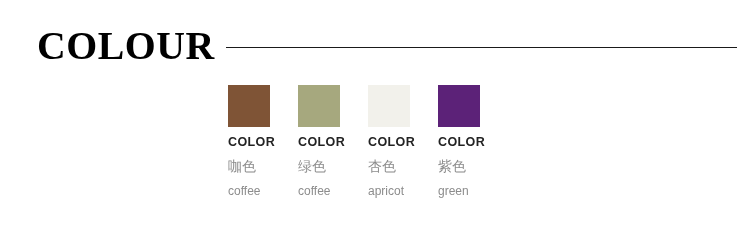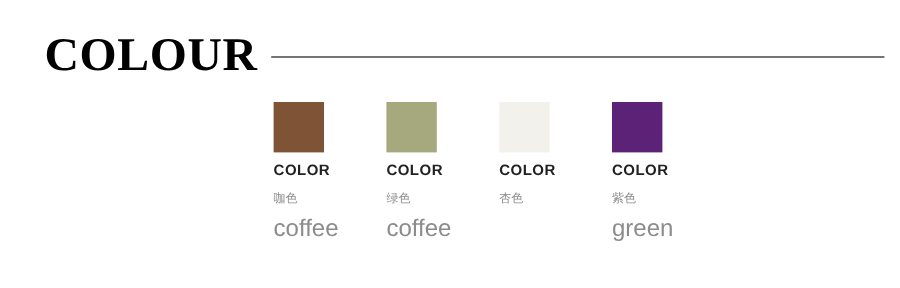--- a/index.html
+++ b/index.html
@@ -47,21 +47,21 @@
   }
 
   
   .swatch-row {
     position: absolute;
     left: 228px;
     top: 85px;
     display: flex;
     flex-direction: row;
     align-items: flex-start;
-    gap: 52px;
+    gap: 28px;
   }
   .swatch-item {
     width: 42px;
     display: flex;
     flex-direction: column;
     align-items: flex-start;
   }
   .swatch-chip {
     width: 42px;
     height: 42px;
@@ -71,28 +71,28 @@
     margin-top: 8px;
     font-size: 12.5px;
     font-weight: bold;
     letter-spacing: 0.4px;
     color: #222222;
     line-height: 14px;
     white-space: nowrap;
   }
   .swatch-name-cn {
     margin-top: 9px;
-    font-size: 10px;
+    font-size: 14px;
     color: #8c8c8c;
     line-height: 16px;
     white-space: nowrap;
   }
   .swatch-name-en {
     margin-top: 9px;
-    font-size: 20px;
+    font-size: 12px;
     color: #8c8c8c;
     line-height: 17px;
     white-space: nowrap;
   }
 </style>
 </head>
 <body>
 
 <div class="header">
   <div class="section-title">COLOUR</div>
@@ -112,20 +112,21 @@
     <span class="swatch-chip" style="background-color: rgb(166, 168, 126);"></span>
     <span class="swatch-label">COLOR</span>
     <span class="swatch-name-cn">绿色</span>
     <span class="swatch-name-en">coffee</span>
   </div>
 
   <div class="swatch-item">
     <span class="swatch-chip" style="background-color: rgb(242, 241, 235);"></span>
     <span class="swatch-label">COLOR</span>
     <span class="swatch-name-cn">杏色</span>
+    <span class="swatch-name-en">apricot</span>
   </div>
 
   <div class="swatch-item">
     <span class="swatch-chip" style="background-color: rgb(92, 34, 120);"></span>
     <span class="swatch-label">COLOR</span>
     <span class="swatch-name-cn">紫色</span>
     <span class="swatch-name-en">green</span>
   </div>
 
 </div>

